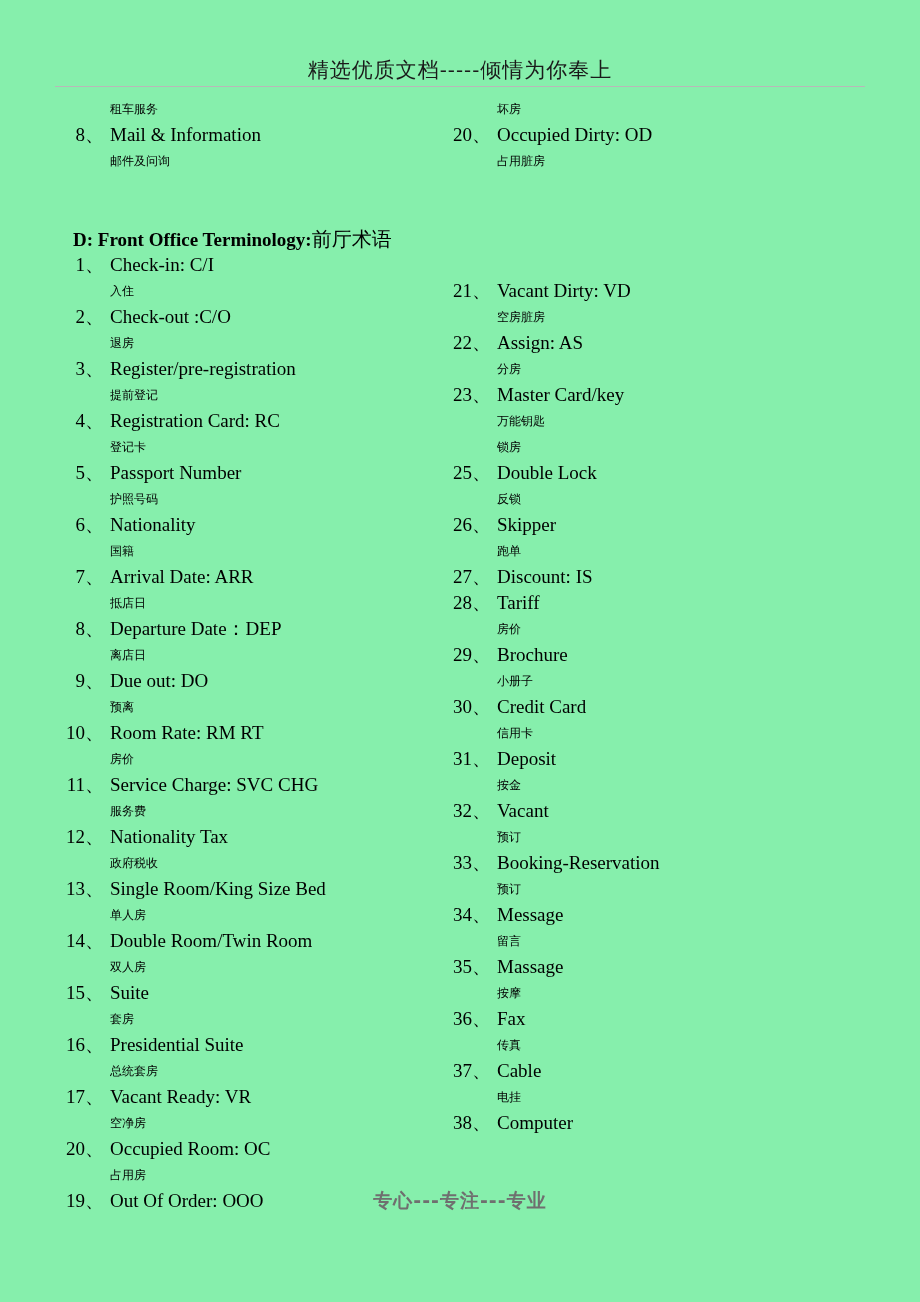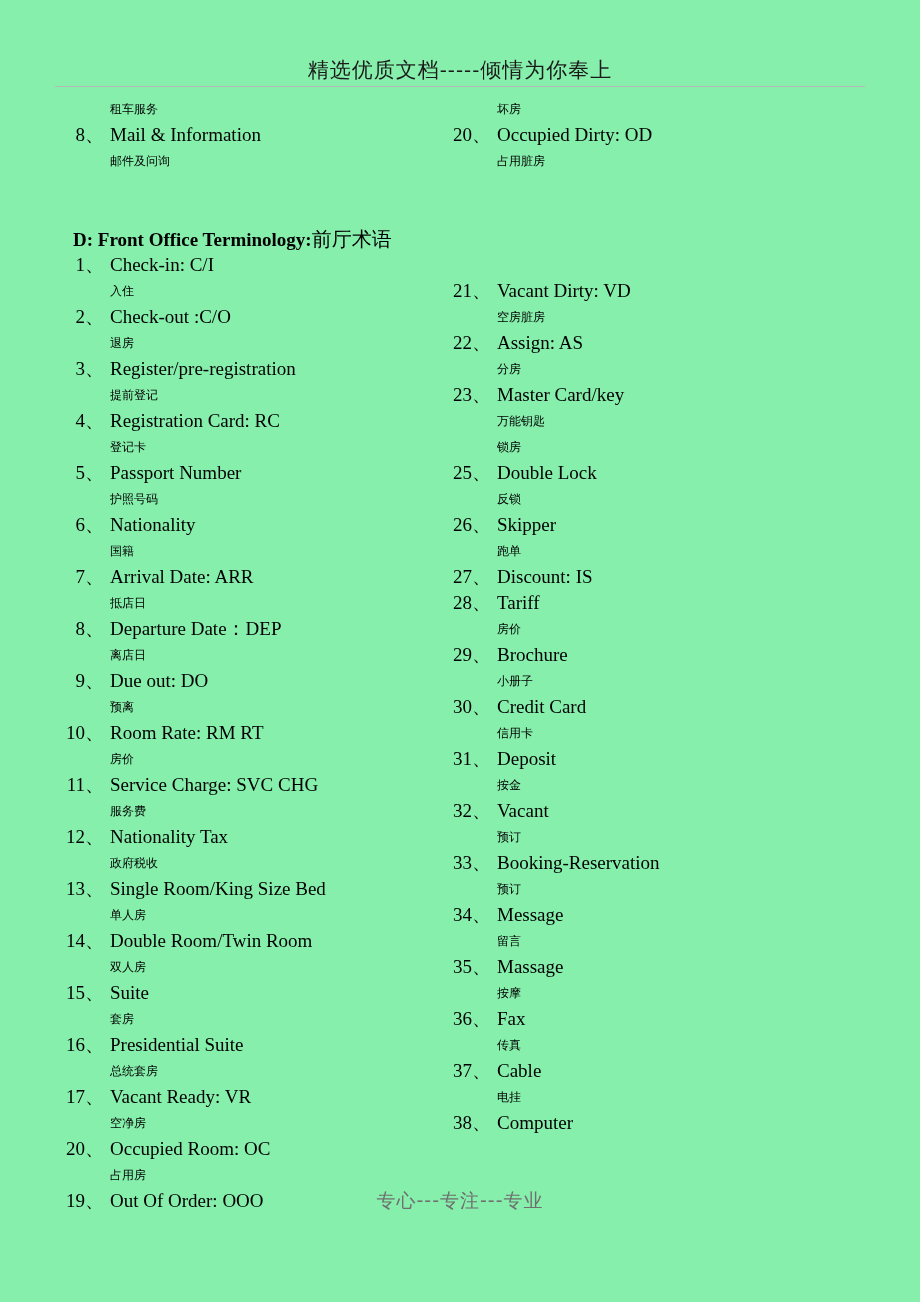--- a/index.html
+++ b/index.html
@@ -97,20 +97,21 @@
   }
   .section-heading .cjk { font-weight: normal; font-size: 20px; }
 
   
   .page-footer {
     position: absolute;
     left: 0;
     top: 1188px;
     width: 920px;
     text-align: center;
+    font-weight: bold;
   }
   .page-footer .footer-text {
     font-family: "DejaVu Sans", "Liberation Sans", sans-serif;
     font-size: 19px;
     color: #6f6f6f;
     letter-spacing: 1px;
     white-space: nowrap;
   }
 </style>
 </head>

